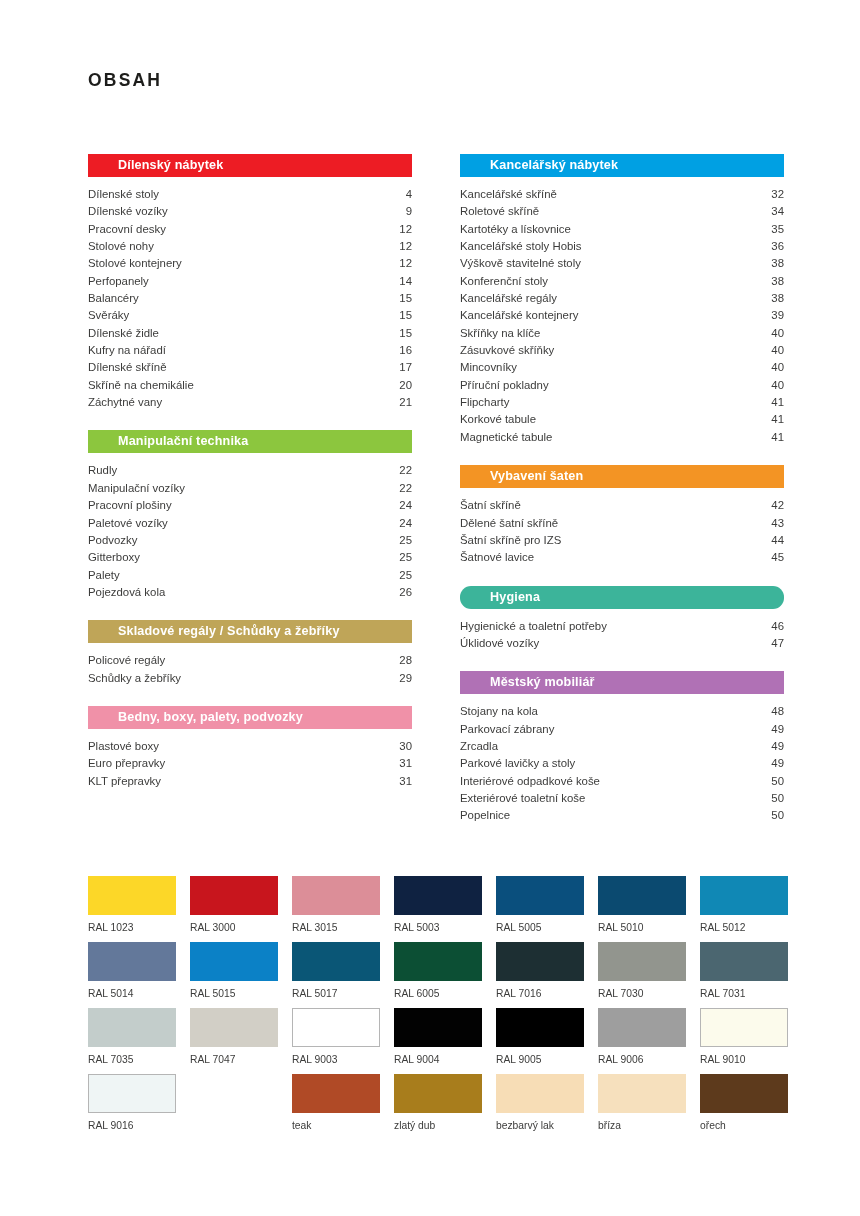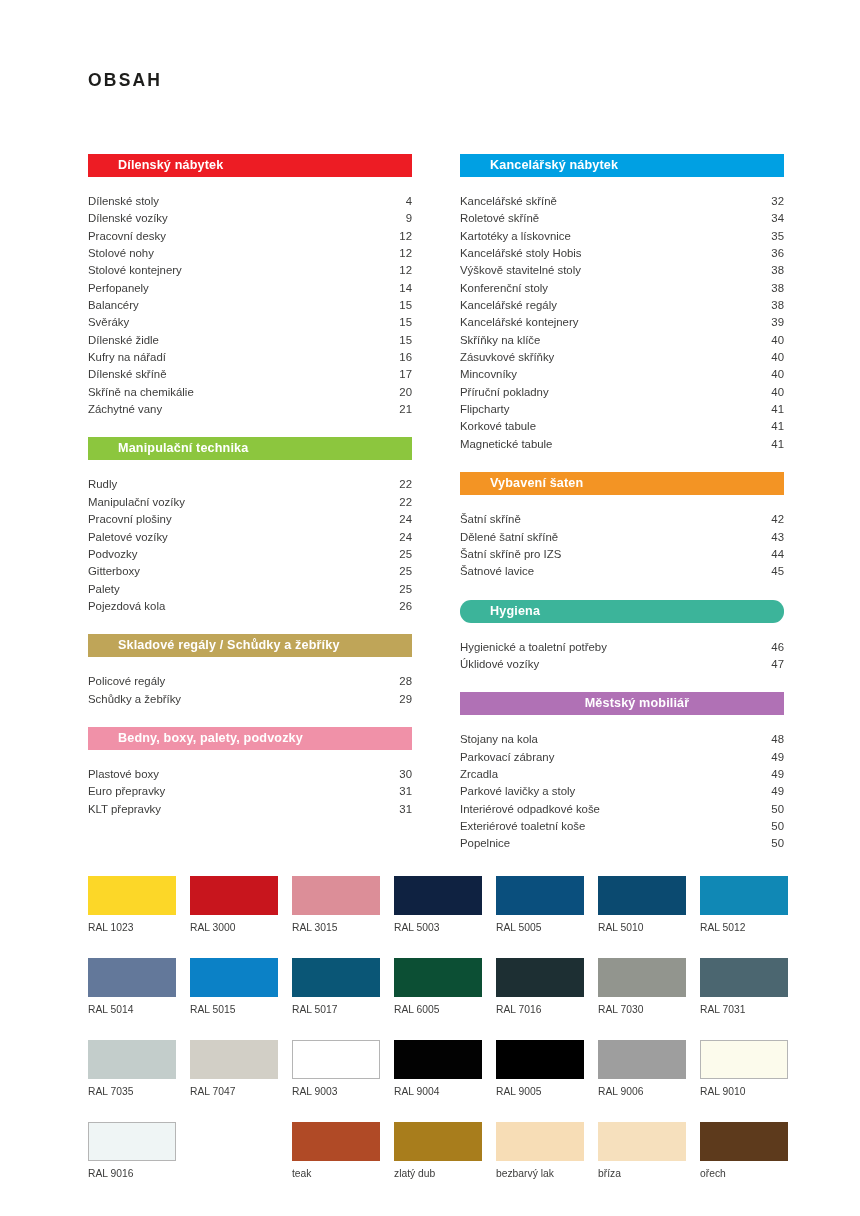--- a/index.html
+++ b/index.html
@@ -56,21 +56,21 @@
     box-sizing: border-box;
     color: #ffffff;
     font-size: 12.6px;
     font-weight: bold;
     letter-spacing: 0.15px;
     white-space: nowrap;
     overflow: hidden;
   }
 
   .entries {
-    margin-top: 16px;
+    margin-top: 9px;
     margin-bottom: 19px;
   }
   .entry {
     display: flex;
     justify-content: space-between;
     align-items: baseline;
     font-size: 11.4px;
     line-height: 17.35px;
     color: #3c3c3b;
   }
@@ -83,21 +83,21 @@
 
   
   .swatches {
     position: absolute;
     left: 88px;
     top: 876px;
     width: 700px;
   }
   .swatch-row {
     display: flex;
-    height: 82px;
+    height: 66px;
   }
   .swatch-cell {
     width: 88px;
     margin-right: 14px;
   }
   .swatch-cell:last-child { margin-right: 0; }
   .swatch-chip {
     width: 88px;
     height: 39px;
     box-sizing: border-box;
@@ -341,21 +341,21 @@
               <span class="entry-label">Hygienické a toaletní potřeby</span>
               <span class="entry-page">46</span>
             </div>
             <div class="entry">
               <span class="entry-label">Úklidové vozíky</span>
               <span class="entry-page">47</span>
             </div>
           </div>
         </div>
         <div class="section">
-          <div class="section-header" style="background-color: rgb(176, 113, 181); text-align: center;">Městský mobiliář</div>
+          <div class="section-header" style="background-color: rgb(176, 113, 181);">Městský mobiliář</div>
           <div class="entries">
             <div class="entry">
               <span class="entry-label">Stojany na kola</span>
               <span class="entry-page">48</span>
             </div>
             <div class="entry">
               <span class="entry-label">Parkovací zábrany</span>
               <span class="entry-page">49</span>
             </div>
             <div class="entry">

